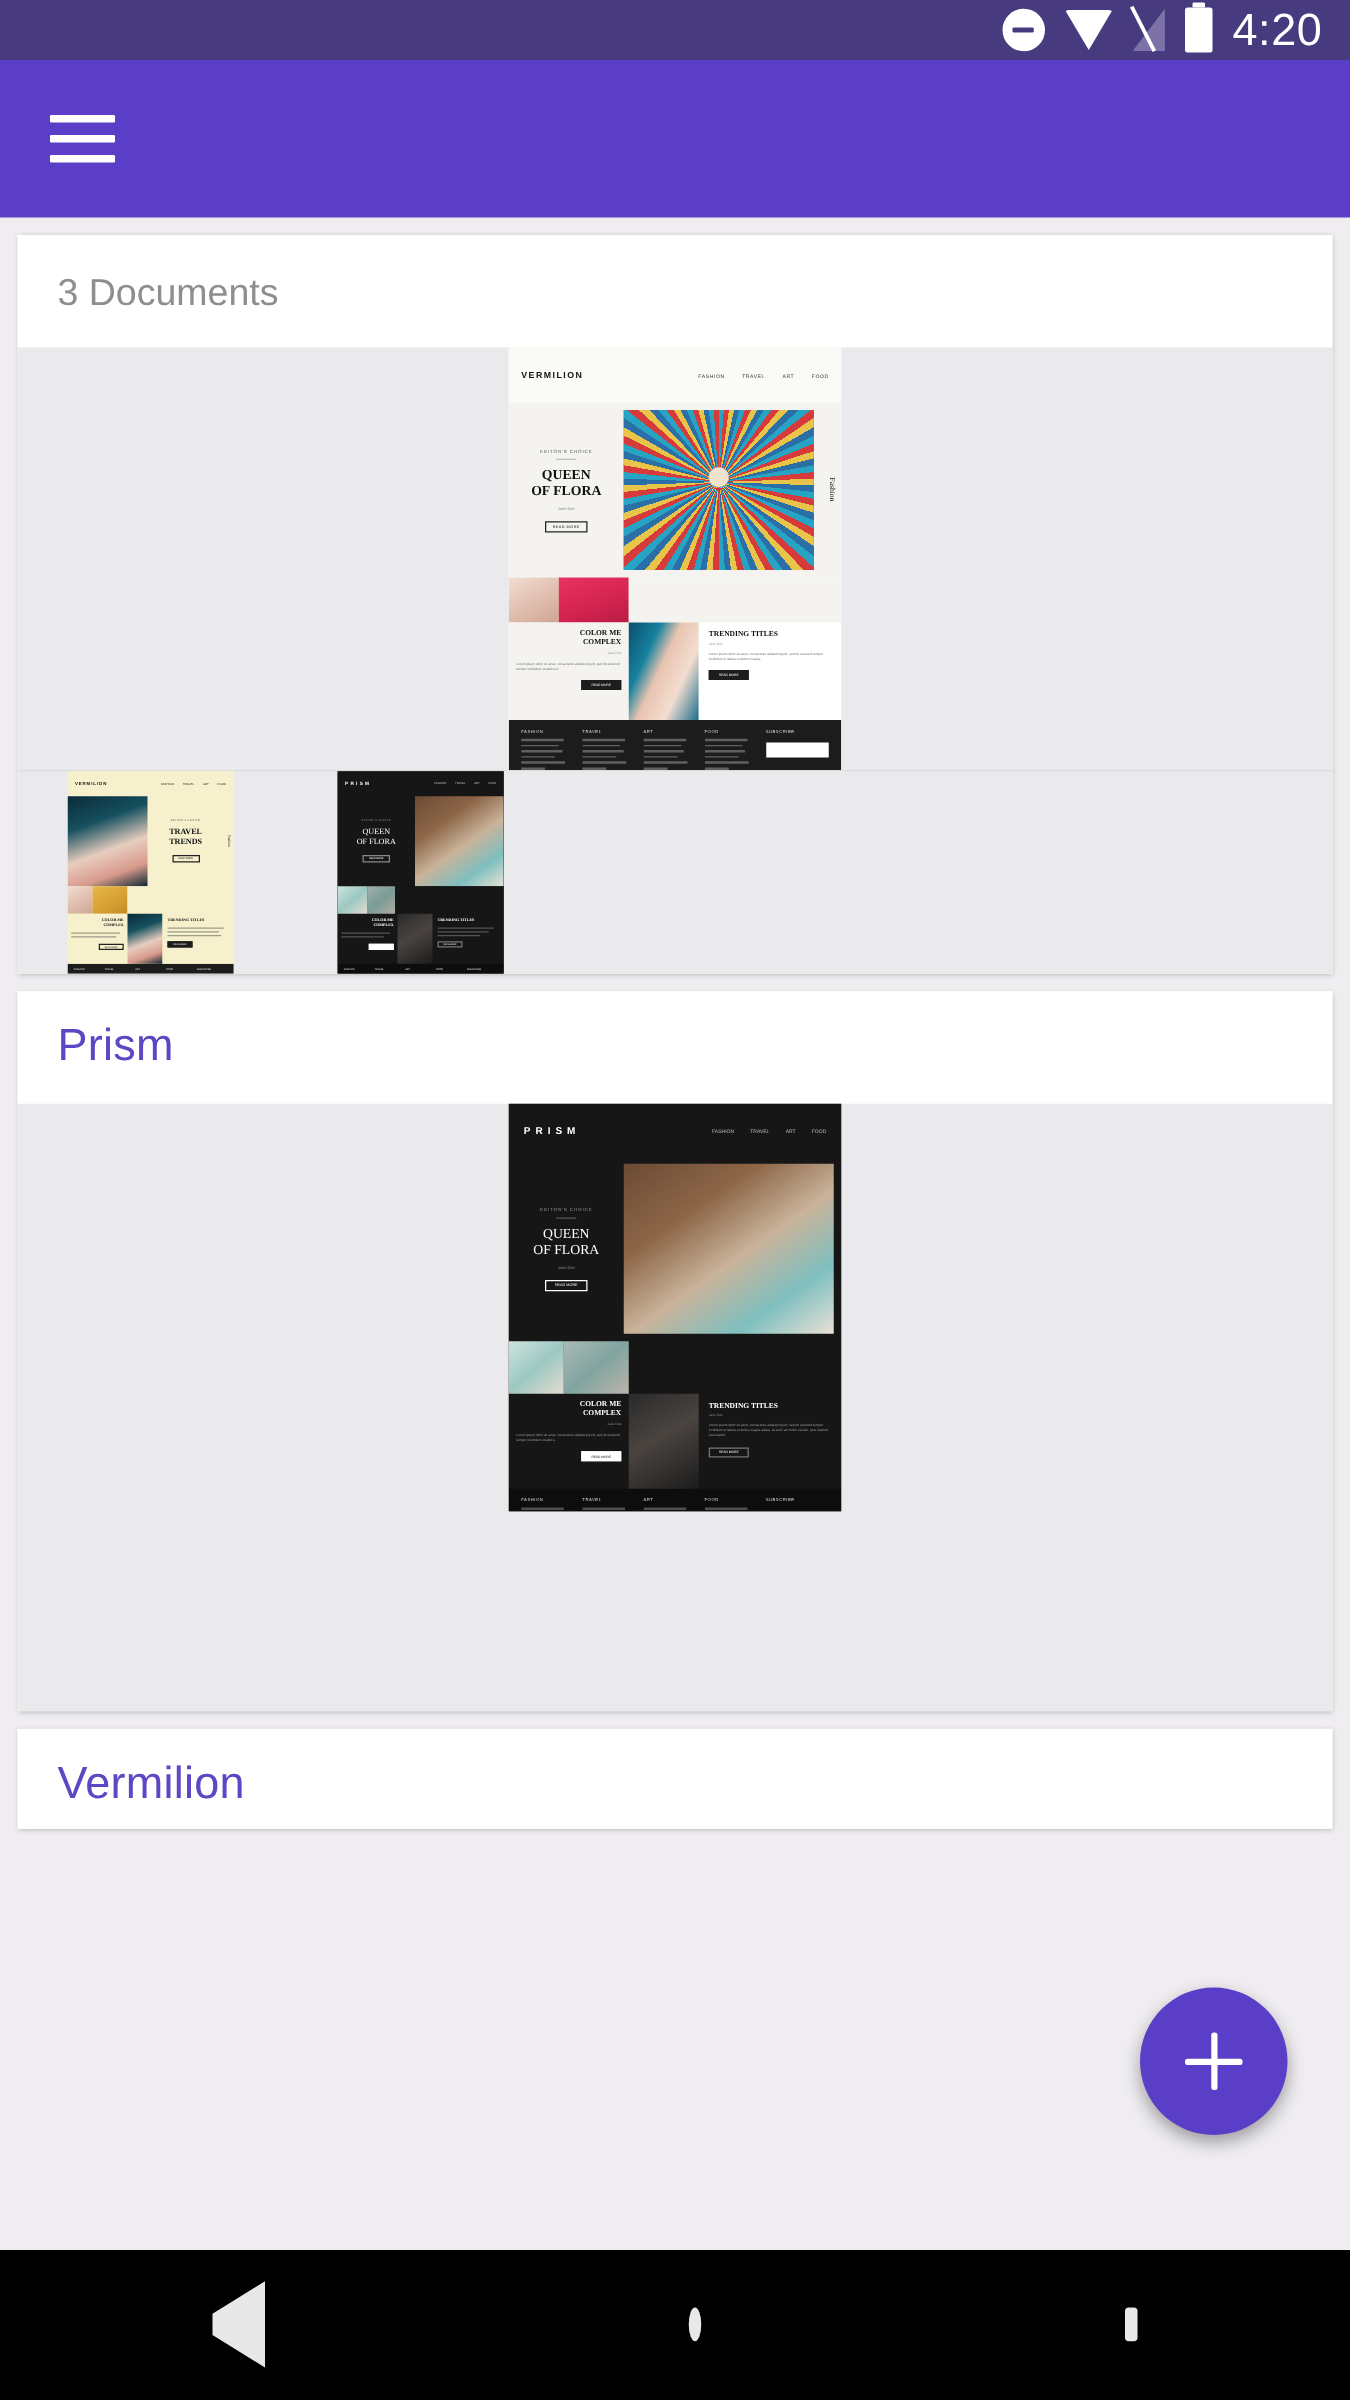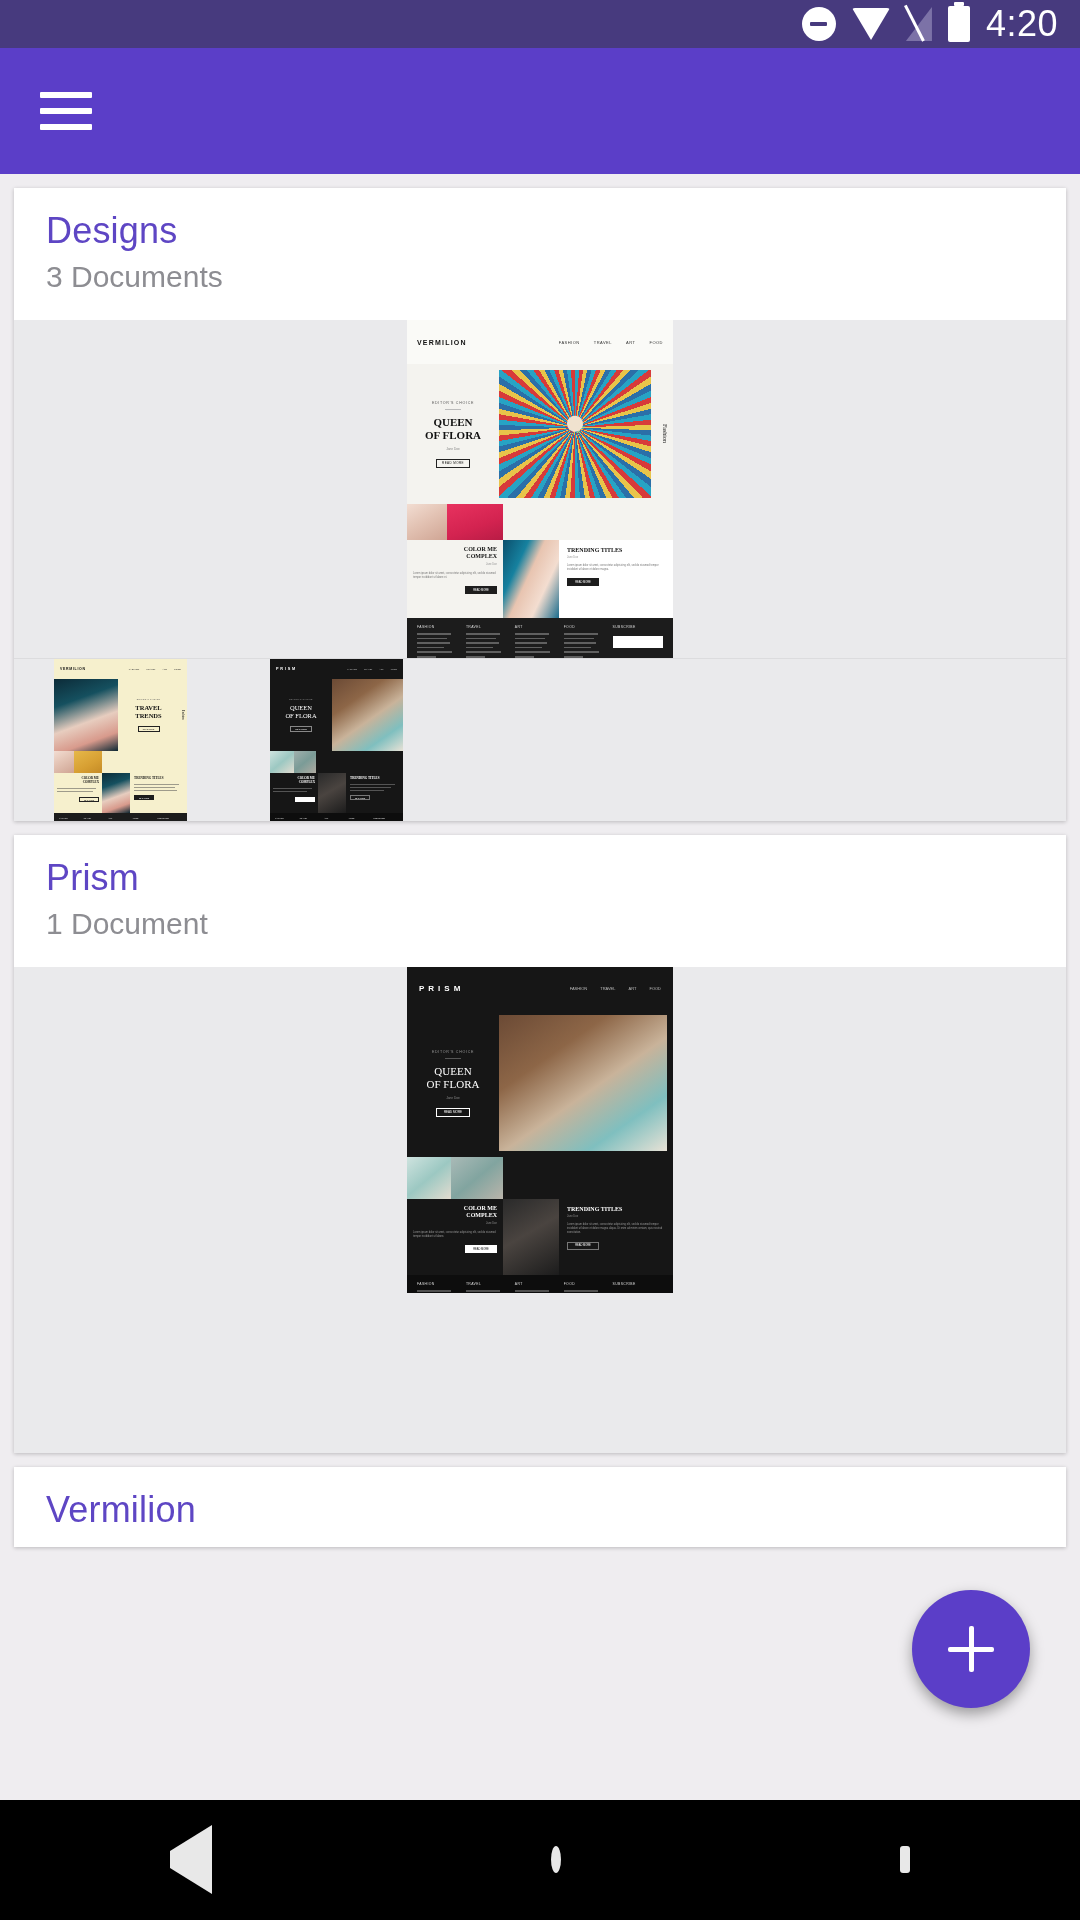--- a/index.html
+++ b/index.html
@@ -129,21 +129,20 @@
       <i></i>
       <i></i>
       <i></i>
     </span>
 </div>
 
 <div class="scroll">
 
   <div class="card">
     <div class="card-head">
-      <div class="card-title">Designs</div>
       <div class="card-sub">3 Documents</div>
     </div>
 
     <div class="thumbstrip bigrow">
       <div class="thumb" style="width:266px;height:338px;background:#fff;">
 
         <div class="tb-nav" style="height:44px;background:#fafaf7;padding:0 10px;">
           <span class="tb-brand" style="font-size:7px;letter-spacing:1.2px;color:#111;">VERMILION</span>
           <span class="tb-links" style="gap:14px;">
             <span style="font-size:4px;letter-spacing:.5px;color:#333;">FASHION</span>
@@ -385,21 +384,20 @@
 
           </div>
         </div>
       </div>
     </div>
   </div>
 
   <div class="card">
     <div class="card-head">
       <div class="card-title">Prism</div>
-      <div class="card-sub">1 Document</div>
     </div>
 
     <div class="thumbstrip bigrow" style="padding-bottom:160px;">
       <div class="thumb" style="width:266px;height:326px;background:#161616;">
         <div class="tb-nav" style="height:42px;padding:0 12px;background:#161616;">
           <span class="tb-brand" style="font-size:8px;letter-spacing:4px;color:#fff;">PRISM</span>
           <span class="tb-links" style="gap:13px;">
             <span style="font-size:4px;color:#bbb;">FASHION</span>
             <span style="font-size:4px;color:#bbb;">TRAVEL</span>
             <span style="font-size:4px;color:#bbb;">ART</span>

